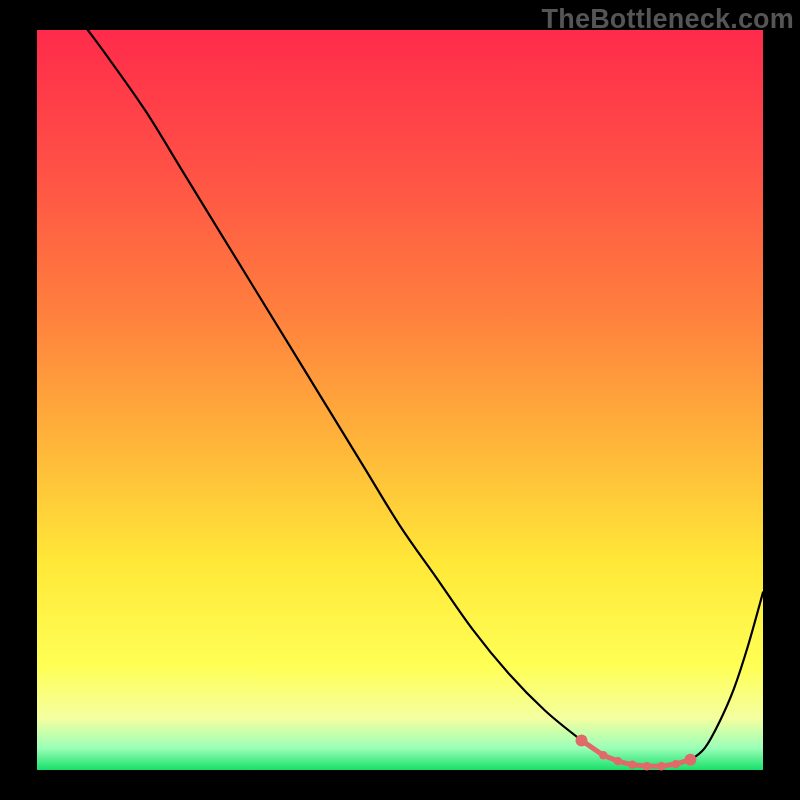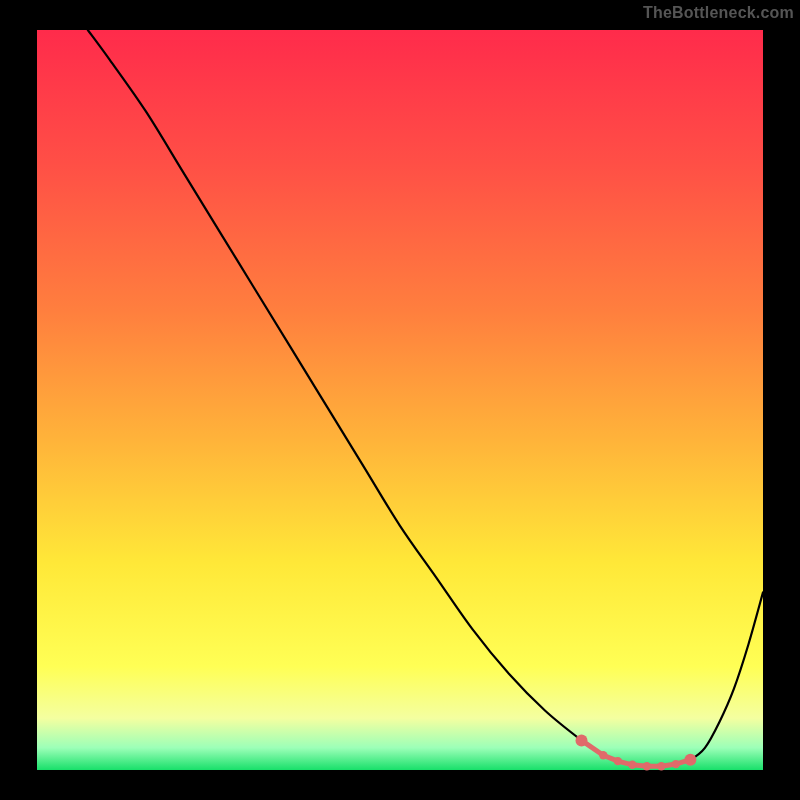--- a/index.html
+++ b/index.html
@@ -3,21 +3,21 @@
 <meta charset="utf-8">
 <style>
   * { margin: 0; padding: 0; box-sizing: border-box; }
   html, body { width: 800px; height: 800px; background: #000; overflow: hidden; }
   .container { position: relative; width: 800px; height: 800px; background: #000; }
   .watermark {
     position: absolute;
     top: 4px;
     right: 6px;
     font-family: Arial, Helvetica, sans-serif;
-    font-size: 16px;
+    font-size: 27px;
     font-weight: 700;
     color: #555;
     letter-spacing: 0.2px;
   }
   .plot {
     position: absolute;
     left: 37px;
     top: 30px;
     width: 726px;
     height: 740px;

